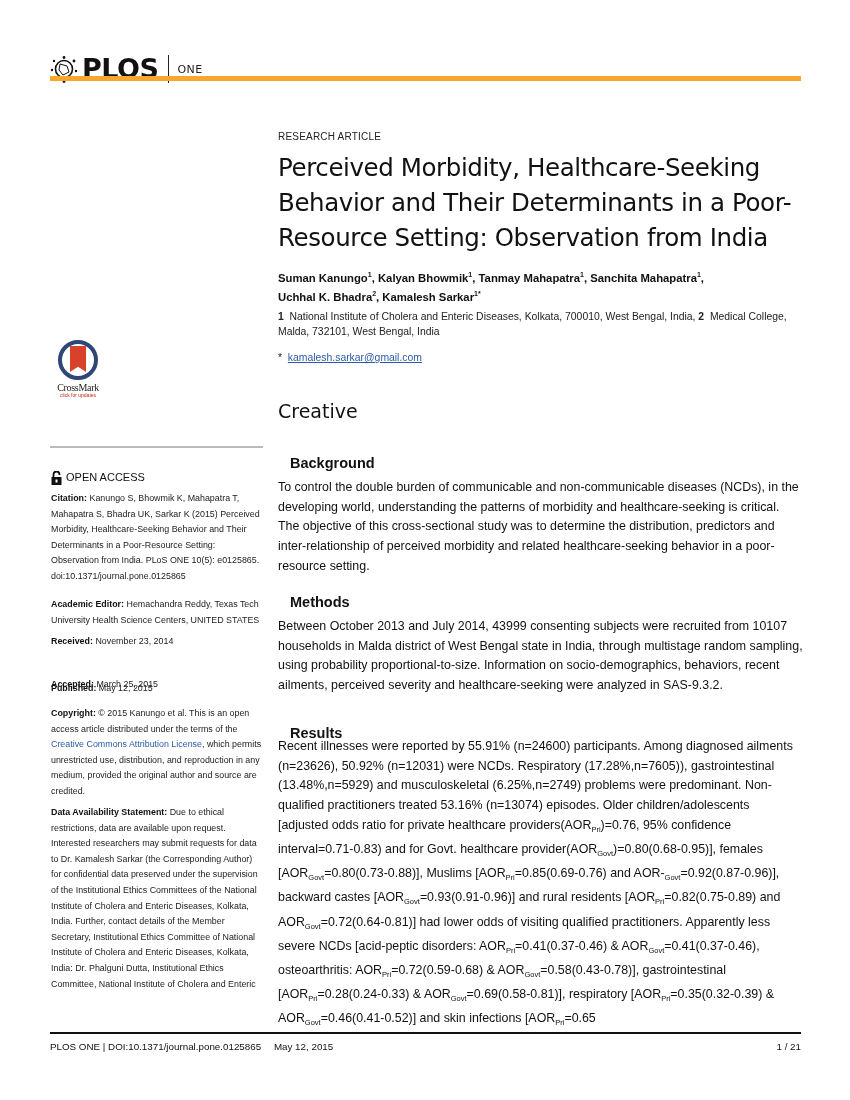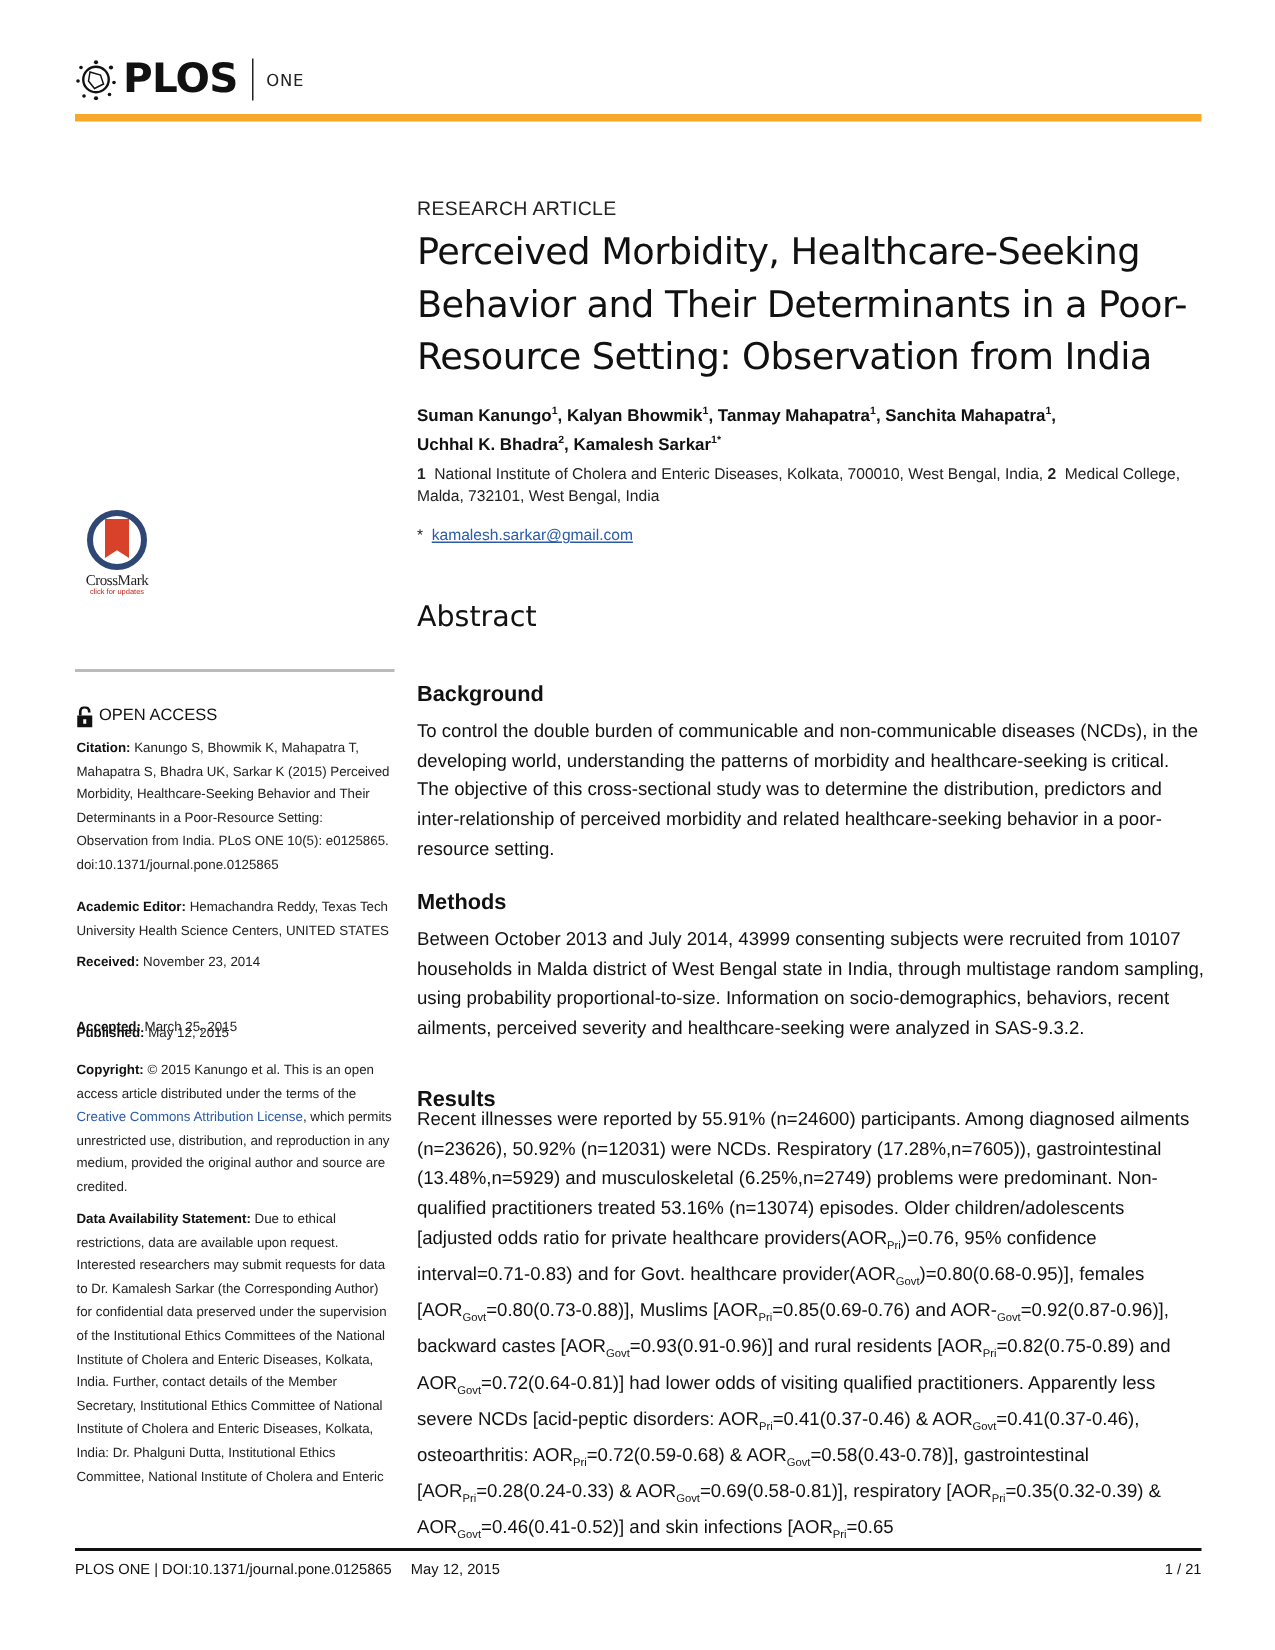--- a/index.html
+++ b/index.html
@@ -1,36 +1,36 @@
 <!DOCTYPE html>
 <html><head>
 <meta charset="utf-8">
 <style>
   html, body { margin: 0; padding: 0; background: #ffffff; }
   body { width: 850px; height: 1100px; position: relative; overflow: hidden; font-family: "Liberation Sans", sans-serif; color: #111; }
   .abs { position: absolute; }
 
   
-  .logo { left: 50px; top: 38px; height: 30px; display: flex; align-items: center; justify-content: space-between; }
+  .logo { left: 50px; top: 54px; height: 30px; display: flex; align-items: center; justify-content: space-between; }
   .logo-mark { width: 28px; height: 28px; margin-right: 4px; }
   .logo-text { font-family: "DejaVu Sans", sans-serif; font-weight: bold; font-size: 27px; letter-spacing: -0.5px; color: #111; line-height: 28px; }
   .logo-sep { width: 1px; height: 28px; background: #222; margin: 0 8px 0 10px; }
   .logo-one { font-family: "DejaVu Sans", sans-serif; font-size: 11px; letter-spacing: 0.5px; color: #222; }
   .orange-bar { left: 50px; top: 76px; width: 751px; height: 5px; background: #f7a72a; }
 
   
-  .article-type { left: 278px; top: 131px; font-size: 13px; color: #222; letter-spacing: 0.2px; }
+  .article-type { left: 278px; top: 131px; font-size: 10px; color: #222; letter-spacing: 0.2px; }
   .title { left: 278px; top: 150px; width: 540px; font-family: "DejaVu Sans", sans-serif; font-size: 24.5px; line-height: 35px; color: #111; letter-spacing: -0.4px; }
   .authors { left: 278px; top: 267px; width: 520px; font-size: 11.3px; font-weight: bold; line-height: 16px; color: #111; }
   .authors sup { font-size: 7px; }
   .affil { left: 278px; top: 309px; width: 520px; font-size: 10.4px; line-height: 15px; color: #222; }
   .email { left: 278px; top: 352px; font-size: 10.4px; color: #222; }
   .email a { color: #2b5ba8; text-decoration: underline; }
   .abstract-h { left: 278px; top: 400px; font-family: "DejaVu Sans", sans-serif; font-size: 19px; color: #111; }
-  .sec-h { left: 278px; font-size: 14.5px; font-weight: bold; color: #111; }
+  .sec-h { left: 290px; font-size: 14.5px; font-weight: bold; color: #111; }
   .body-text { left: 278px; width: 525px; font-size: 12.4px; line-height: 19.7px; color: #111; }
   .body-text sub { font-size: 7.5px; }
 
   
   .crossmark { left: 50px; top: 340px; width: 56px; text-align: center; }
   .crossmark-circle { width: 40px; height: 40px; border-radius: 50%; border: 4px solid #2f4775; margin: 0 auto; position: relative; box-sizing: border-box; background: #fff; }
   .crossmark-flag { position: absolute; left: 8px; top: 2px; width: 16px; height: 26px; background: #d8412a; clip-path: polygon(0 0, 100% 0, 100% 100%, 50% 80%, 0 100%); }
   .crossmark-label { font-family: "Liberation Serif", serif; font-size: 10px; color: #222; margin-top: 2px; letter-spacing: -0.3px; }
   .crossmark-sub { font-size: 5px; color: #c0271c; margin-top: -1px; }
   .side-rule { left: 50px; top: 446px; width: 213px; height: 2px; background: #bbbbbb; }
@@ -132,21 +132,21 @@
   <span>National Institute of Cholera and Enteric Diseases, Kolkata, 700010, West Bengal, India,</span>
   <b>2</b>&nbsp;
   <span>Medical College, Malda, 732101, West Bengal, India</span>
 </div>
 
 <div class="abs email">
   <span>*</span>&nbsp;
   <a>kamalesh.sarkar@gmail.com</a>
 </div>
 
-<div class="abs abstract-h">Abstract</div>
+<div class="abs abstract-h">Creative</div>
 
 <div class="abs sec-h" style="top:455px;">Background</div>
 <div class="abs body-text" style="top:478px;">To control the double burden of communicable and non-communicable diseases (NCDs), in the developing world, understanding the patterns of morbidity and healthcare-seeking is critical. The objective of this cross-sectional study was to determine the distribution, predictors and inter-relationship of perceived morbidity and related healthcare-seeking behavior in a poor-resource setting.</div>
 
 <div class="abs sec-h" style="top:594px;">Methods</div>
 <div class="abs body-text" style="top:617px;">Between October 2013 and July 2014, 43999 consenting subjects were recruited from 10107 households in Malda district of West Bengal state in India, through multistage random sampling, using probability proportional-to-size. Information on socio-demographics, behaviors, recent ailments, perceived severity and healthcare-seeking were analyzed in SAS-9.3.2.</div>
 
 <div class="abs sec-h" style="top:714px;margin-top:11px;">Results</div>
 <div class="abs body-text" style="top:737px;"><span>Recent illnesses were reported by 55.91% (n=24600) participants. Among diagnosed ailments (n=23626), 50.92% (n=12031) were NCDs. Respiratory (17.28%,n=7605)), gastrointestinal (13.48%,n=5929) and musculoskeletal (6.25%,n=2749) problems were predominant. Non-qualified practitioners treated 53.16% (n=13074) episodes. Older children/adolescents [adjusted odds ratio for private healthcare providers(AOR</span><sub>Pri</sub><span>)=0.76, 95% confidence interval=0.71-0.83) and for Govt. healthcare provider(AOR</span><sub>Govt</sub><span>)=0.80(0.68-0.95)], females [AOR</span><sub>Govt</sub><span>=0.80(0.73-0.88)], Muslims [AOR</span><sub>Pri</sub><span>=0.85(0.69-0.76) and AOR-</span><sub>Govt</sub><span>=0.92(0.87-0.96)], backward castes [AOR</span><sub>Govt</sub><span>=0.93(0.91-0.96)] and rural residents [AOR</span><sub>Pri</sub><span>=0.82(0.75-0.89) and AOR</span><sub>Govt</sub><span>=0.72(0.64-0.81)] had lower odds of visiting qualified practitioners. Apparently less severe NCDs [acid-peptic disorders: AOR</span><sub>Pri</sub><span>=0.41(0.37-0.46) &amp; AOR</span><sub>Govt</sub><span>=0.41(0.37-0.46), osteoarthritis: AOR</span><sub>Pri</sub><span>=0.72(0.59-0.68) &amp; AOR</span><sub>Govt</sub><span>=0.58(0.43-0.78)], gastrointestinal [AOR</span><sub>Pri</sub><span>=0.28(0.24-0.33) &amp; AOR</span><sub>Govt</sub><span>=0.69(0.58-0.81)], respiratory [AOR</span><sub>Pri</sub><span>=0.35(0.32-0.39) &amp; AOR</span><sub>Govt</sub><span>=0.46(0.41-0.52)] and skin infections [AOR</span><sub>Pri</sub><span>=0.65</span></div>
 

